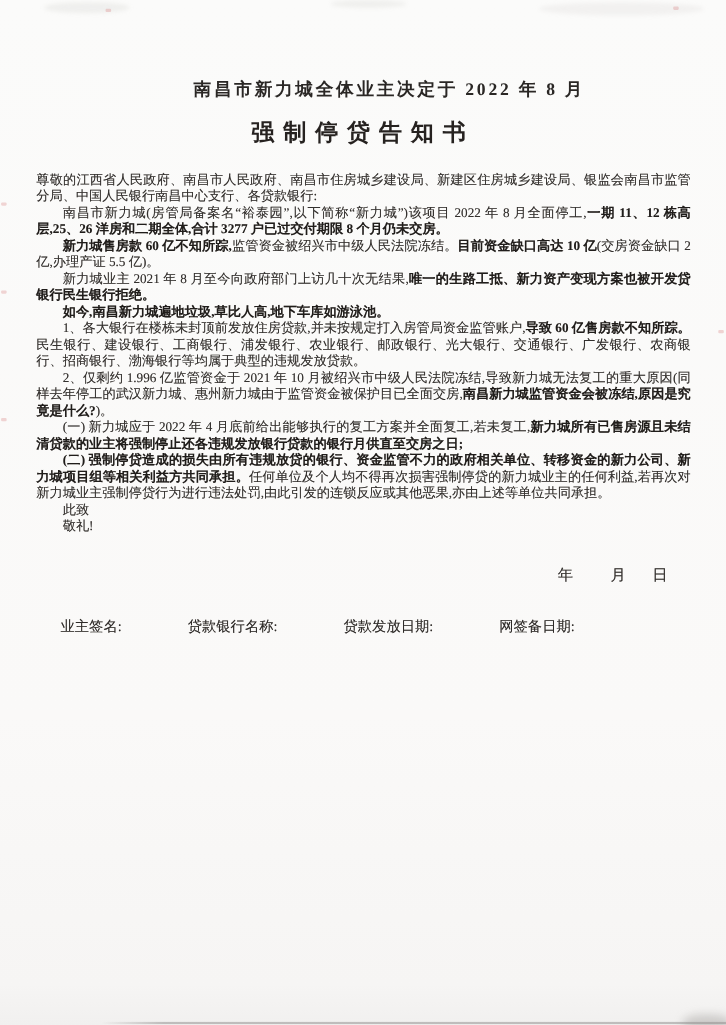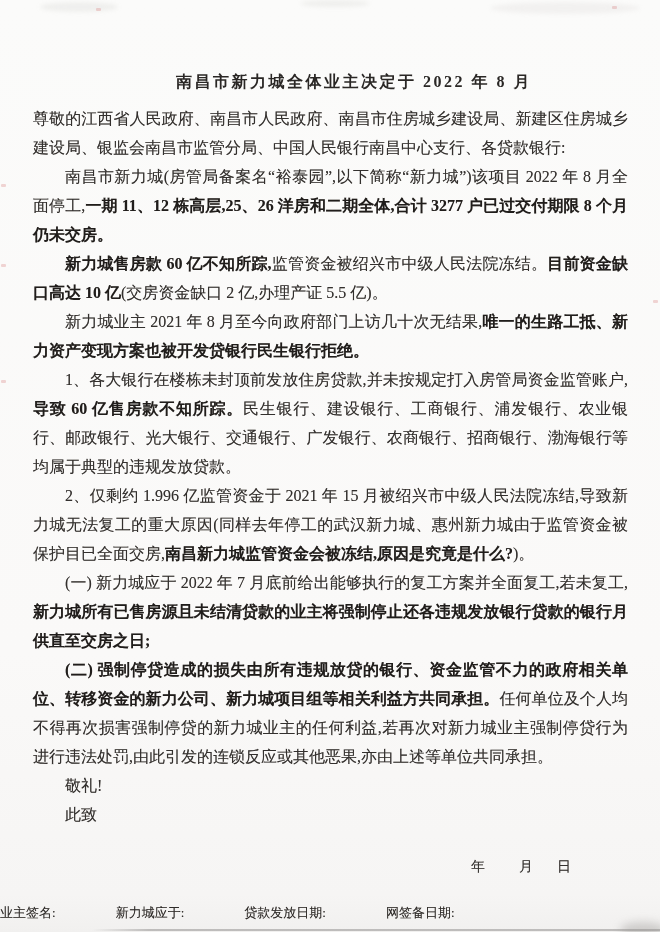--- a/index.html
+++ b/index.html
@@ -29,42 +29,43 @@
     line-height:20px;
     margin-left:48px;
   }
   .title2{
     margin-top:14px;
     font-size:21px; font-weight:700; letter-spacing:8px; color:#262220;
     line-height:28px;
   }
 
   .doc-body{
-    margin:12px 32px 0 33px;
-    font-size:16px; line-height:29px;
+    margin:22px 32px 0 33px;
+    font-size:12px; line-height:15px;
     text-align:justify;
     text-shadow:0 0 .4px rgba(70,64,58,.45);
   }
   .doc-body p{ margin:0; }
   .doc-body p.indent{ text-indent:2em; }
   .doc-body .b{ font-weight:700; color:#201d1b; }
 
   .date-line{
     margin-top:26px;
     text-align:right;
-    padding-right:89px;
+    padding-right:53px;
     font-size:14px; line-height:24px;
     text-shadow:0 0 .4px rgba(70,64,58,.45);
   }
   .date-line .yl{ margin-right:34px; }
   .date-line .ml{ margin-right:24px; }
 
   .sign-row{
     display:flex;
     margin-top:24px;
+    padding-left:55px;
     font-size:13px; line-height:20px;
     color:#2e2b29;
     text-shadow:0 0 .4px rgba(70,64,58,.45);
   }
   .sign-row span + span{ margin-left:60px; }
 
   .scan-edge{
     position:absolute; left:92px; right:0; bottom:1px; height:2px;
     background:linear-gradient(90deg, rgba(150,150,150,0) 0%, rgba(148,146,145,.55) 10%, rgba(148,146,145,.55) 100%);
   }
@@ -83,41 +84,43 @@
   <div class="smudge s3"></div>
   <div class="artifact a1"></div>
   <div class="artifact a2"></div>
   <div class="artifact a3"></div>
   <div class="artifact a4"></div>
   <div class="artifact a5"></div>
   <div class="artifact a6"></div>
 
   <div class="doc-header">
     <div class="title1">南昌市新力城全体业主决定于 2022 年 8 月</div>
+    <div class="title2">强制停贷告知书</div>
   </div>
 
   <div class="doc-body" id="doc-body">
       <p><span>尊敬的江西省人民政府、南昌市人民政府、南昌市住房城乡建设局、新建区住房城乡建设局、银监会南昌市监管分局、中国人民银行南昌中心支行、各贷款银行:</span></p>
       <p class="indent"><span>南昌市新力城(房管局备案名“裕泰园”,以下简称“新力城”)该项目 2022 年 8 月全面停工,</span><span class="b">一期 11、12 栋高层,25、26 洋房和二期全体,合计 3277 户已过交付期限 8 个月仍未交房。</span></p>
       <p class="indent"><span class="b">新力城售房款 60 亿不知所踪,</span><span>监管资金被绍兴市中级人民法院冻结。</span><span class="b">目前资金缺口高达 10 亿</span><span>(交房资金缺口 2 亿,办理产证 5.5 亿)。</span></p>
       <p class="indent"><span>新力城业主 2021 年 8 月至今向政府部门上访几十次无结果,</span><span class="b">唯一的生路工抵、新力资产变现方案也被开发贷银行民生银行拒绝。</span></p>
+      <p class="indent"><span class="b">如今,南昌新力城遍地垃圾,草比人高,地下车库如游泳池。</span></p>
       <p class="indent"><span>1、各大银行在楼栋未封顶前发放住房贷款,并未按规定打入房管局资金监管账户,</span><span class="b">导致 60 亿售房款不知所踪。</span><span>民生银行、建设银行、工商银行、浦发银行、农业银行、邮政银行、光大银行、交通银行、广发银行、农商银行、招商银行、渤海银行等均属于典型的违规发放贷款。</span></p>
-      <p class="indent"><span>2、仅剩约 1.996 亿监管资金于 2021 年 15 月被绍兴市中级人民法院冻结,导致新力城无法复工的重大原因(同样去年停工的武汉新力城、惠州新力城由于监管资金被保护目已全面交房,</span><span class="b">南昌新力城监管资金会被冻结,原因是究竟是什么?</span><span>)。</span></p>
-      <p class="indent"><span>(一) 新力城应于 2022 年 7 月底前给出能够执行的复工方案并全面复工,若未复工,</span><span class="b">新力城所有已售房源且未结清贷款的业主将强制停止还各违规发放银行贷款的银行月供直至交房之日;</span></p>
+      <p class="indent"><span>2、仅剩约 1.996 亿监管资金于 2021 年 10 月被绍兴市中级人民法院冻结,导致新力城无法复工的重大原因(同样去年停工的武汉新力城、惠州新力城由于监管资金被保护目已全面交房,</span><span class="b">南昌新力城监管资金会被冻结,原因是究竟是什么?</span><span>)。</span></p>
+      <p class="indent"><span>(一) 新力城应于 2022 年 4 月底前给出能够执行的复工方案并全面复工,若未复工,</span><span class="b">新力城所有已售房源且未结清贷款的业主将强制停止还各违规发放银行贷款的银行月供直至交房之日;</span></p>
       <p class="indent"><span class="b">(二) 强制停贷造成的损失由所有违规放贷的银行、资金监管不力的政府相关单位、转移资金的新力公司、新力城项目组等相关利益方共同承担。</span><span>任何单位及个人均不得再次损害强制停贷的新力城业主的任何利益,若再次对新力城业主强制停贷行为进行违法处罚,由此引发的连锁反应或其他恶果,亦由上述等单位共同承担。</span></p>
+      <p class="indent"><span>此致</span></p>
       <p class="indent"><span>敬礼!</span></p>
-      <p class="indent"><span>此致</span></p>
     </div>
 
   <div class="date-line">
     <span class="yl">年</span><span class="ml">月</span><span>日</span>
   </div>
 
   <div class="sign-row">
     <span>业主签名:</span>
-    <span>新力城应于:</span>
+    <span>贷款银行名称:</span>
     <span>贷款发放日期:</span>
     <span>网签备日期:</span>
   </div>
 
   <div class="scan-edge"></div>
   <div class="corner-shade"></div>
 </div>
 
 </body></html>

